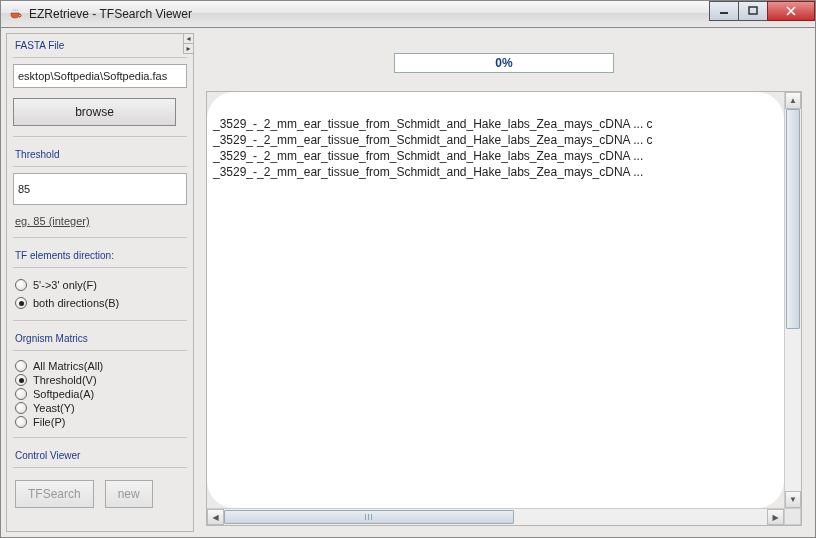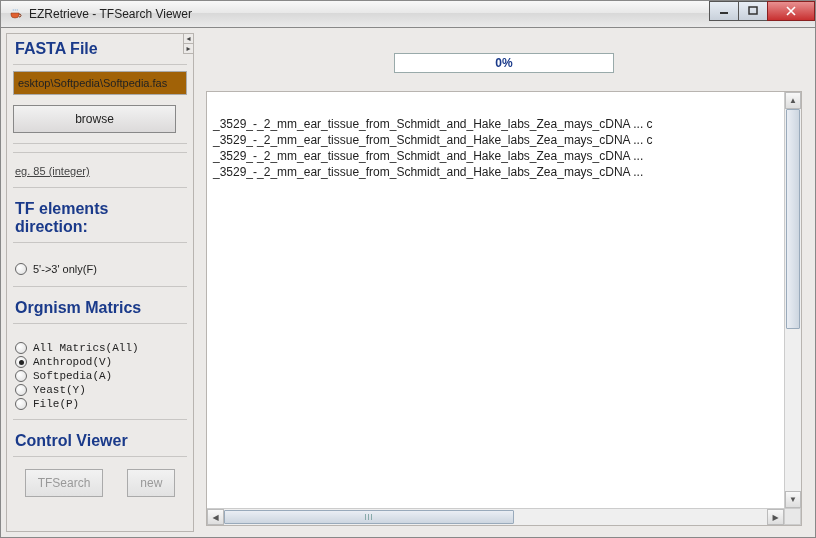--- a/index.html
+++ b/index.html
@@ -17,50 +17,50 @@
 .winbtn svg { display:block; }
 
 
 .window-body { position: absolute; top: 28px; left: 0; right: 0; bottom: 0; background: #eceae8; border: 1px solid #888; border-top: none; padding: 5px; display: flex; }
 
 
 .sidebar { width: 188px; background: #eceae8; border: 1px solid #b8b4b0; position: relative; display: flex; flex-direction: column; }
 .side-arrows { position: absolute; right: 0; top: 0; width: 10px; }
 .side-arrow { width: 10px; height: 10px; font-size: 8px; text-align: center; line-height: 9px; color: #444; border-left: 1px solid #b8b4b0; border-bottom: 1px solid #b8b4b0; cursor: pointer; }
 
-.section-title { color: #1a3a8a; font-weight: bold; font-size: 16px; padding: 6px 8px 4px 8px; }
+.section-title { color: #1a3a8a; font-weight: normal; font-size: 10px; padding: 6px 8px 4px 8px; }
 .hr { height: 1px; background: #c8c6c4; margin: 2px 6px 6px 6px; }
 
-.text-input { margin: 0 6px 4px 6px; height: 24px; border: 1px solid #aaa; background: #a16207; padding: 0 4px; font-size: 11px; color: #222; display: flex; align-items: center; overflow: hidden; white-space: nowrap; }
+.text-input { margin: 0 6px 4px 6px; height: 24px; border: 1px solid #aaa; background: #ffffff; padding: 0 4px; font-size: 11px; color: #222; display: flex; align-items: center; overflow: hidden; white-space: nowrap; }
 .text-input.tall { height: 32px; }
 
 .browse-btn { margin: 6px 17px 8px 6px; height: 28px; border: 1px solid #888; background: linear-gradient(to bottom, #f2f2f2, #dcdada); display: flex; align-items: center; justify-content: center; font-size: 12px; color: #222; cursor: pointer; text-align: right; }
 
 .hint { color: #444; padding: 6px 8px 8px 8px; font-size: 11px; text-decoration: underline; }
 
-.radio-group { padding: 2px 8px 6px 8px; margin-top: 9px; }
+.radio-group { padding: 2px 8px 6px 8px; }
 .radio-row { display: flex; align-items: center; padding: 3px 0; cursor: pointer; }
-.radio-row.tight { padding: 1px 0; font-family: Liberation Mono, monospace; }
+.radio-row.tight { padding: 1px 0; }
 .radio { width: 12px; height: 12px; border: 1px solid #666; border-radius: 50%; margin-right: 6px; display: inline-flex; align-items: center; justify-content: center; background: radial-gradient(circle at 35% 35%, #fff, #ddd); }
 .radio.checked::after { content: ""; width: 5px; height: 5px; background: #222; border-radius: 50%; display: block; }
 .radio-label { color: #222; font-size: 11px; }
 
-.btn-row { display: flex; gap: 24px; padding: 6px 8px 10px 8px; justify-content: center; }
+.btn-row { display: flex; gap: 11px; padding: 6px 8px 10px 8px; }
 .small-btn { flex: 0 0 auto; padding: 6px 12px; border: 1px solid #aaa; background: linear-gradient(to bottom, #f2f2f2, #e2e2e2); color: #999; font-size: 12px; cursor: pointer; }
 
 
 .splitter { width: 6px; cursor: col-resize; }
 
 
 .main { flex: 1; display: flex; flex-direction: column; align-items: center; padding: 20px 8px 6px 6px; }
 .progress { width: 220px; height: 20px; border: 1px solid #9aa; background: #fff; display: flex; align-items: center; justify-content: center; color: #1a3a8a; font-weight: bold; font-size: 12px; margin-bottom: 18px; }
 
 .viewer-wrap { position: relative; flex: 1; width: 100%; border: 1px solid #b8b4b0; background: #eceae8; display: flex; flex-direction: column; }
 .viewer-body { flex: 1; display: flex; position: relative; overflow: hidden; }
-.viewer-content { flex: 1; background: #fff; padding: 24px 6px 6px 6px; font-family: Arial, sans-serif; font-size: 12px; color: #222; overflow: hidden; }
+.viewer-content { flex: 1; background: #fff; padding: 24px 6px 6px 6px; font-family: Arial, sans-serif; font-size: 12px; color: #222; overflow: hidden; border-radius: 27px; }
 .viewer-line { white-space: nowrap; line-height: 16px; }
 .vscroll { width: 17px; background: #efefef; border-left: 1px solid #ccc; display: flex; flex-direction: column; }
 .vscroll .arrow { height: 17px; background: linear-gradient(to bottom, #f8f8f8, #dedede); border: 1px solid #bbb; display: flex; align-items: center; justify-content: center; font-size: 8px; color: #555; }
 .vscroll .track { flex: 1; background: #efefef; position: relative; }
 .vscroll .thumb { position: absolute; top: 0; left: 1px; right: 1px; height: 220px; background: linear-gradient(to right, #eaeef4, #cdd6e0); border: 1px solid #9ab; border-radius: 1px; }
 
 .hscroll { height: 17px; background: #efefef; border-top: 1px solid #ccc; display: flex; }
 .hscroll .arrow { width: 17px; background: linear-gradient(to bottom, #f8f8f8, #dedede); border: 1px solid #bbb; display: flex; align-items: center; justify-content: center; font-size: 8px; color: #555; }
 .hscroll .track { flex: 1; background: #efefef; position: relative; }
 .hscroll .thumb { position: absolute; left: 0; top: 1px; bottom: 1px; width: 290px; background: linear-gradient(to bottom, #eaeef4, #cdd6e0); border: 1px solid #9ab; border-radius: 1px; }
@@ -110,44 +110,50 @@
       <div class="side-arrow">◂</div>
       <div class="side-arrow">▸</div>
     </div>
 
     <div class="section-title">FASTA File</div>
     <div class="hr"></div>
     <div class="text-input">esktop\Softpedia\Softpedia.fas</div>
     <div class="browse-btn">browse</div>
     <div class="hr"></div>
 
-    <div class="hr"></div>
+    <div class="section-title">Threshold</div>
+    <div class="hr"></div>
+    <div class="text-input tall">85</div>
     <div class="hint">eg. 85 (integer)</div>
     <div class="hr"></div>
 
     <div class="section-title">TF elements direction:</div>
     <div class="hr"></div>
     <div class="radio-group">
       <div class="radio-row">
           <span class="radio"></span>
           <span class="radio-label">5'-&gt;3' only(F)</span>
         </div>
+      <div class="radio-row">
+          <span class="radio checked"></span>
+          <span class="radio-label">both directions(B)</span>
+        </div>
     </div>
     <div class="hr"></div>
 
     <div class="section-title">Orgnism Matrics</div>
     <div class="hr"></div>
     <div class="radio-group">
       <div class="radio-row tight">
           <span class="radio"></span>
           <span class="radio-label">All Matrics(All)</span>
         </div>
       <div class="radio-row tight">
           <span class="radio checked"></span>
-          <span class="radio-label">Anthropod(V)</span>
+          <span class="radio-label">Threshold(V)</span>
         </div>
       <div class="radio-row tight">
           <span class="radio"></span>
           <span class="radio-label">Softpedia(A)</span>
         </div>
       <div class="radio-row tight">
           <span class="radio"></span>
           <span class="radio-label">Yeast(Y)</span>
         </div>
       <div class="radio-row tight">

